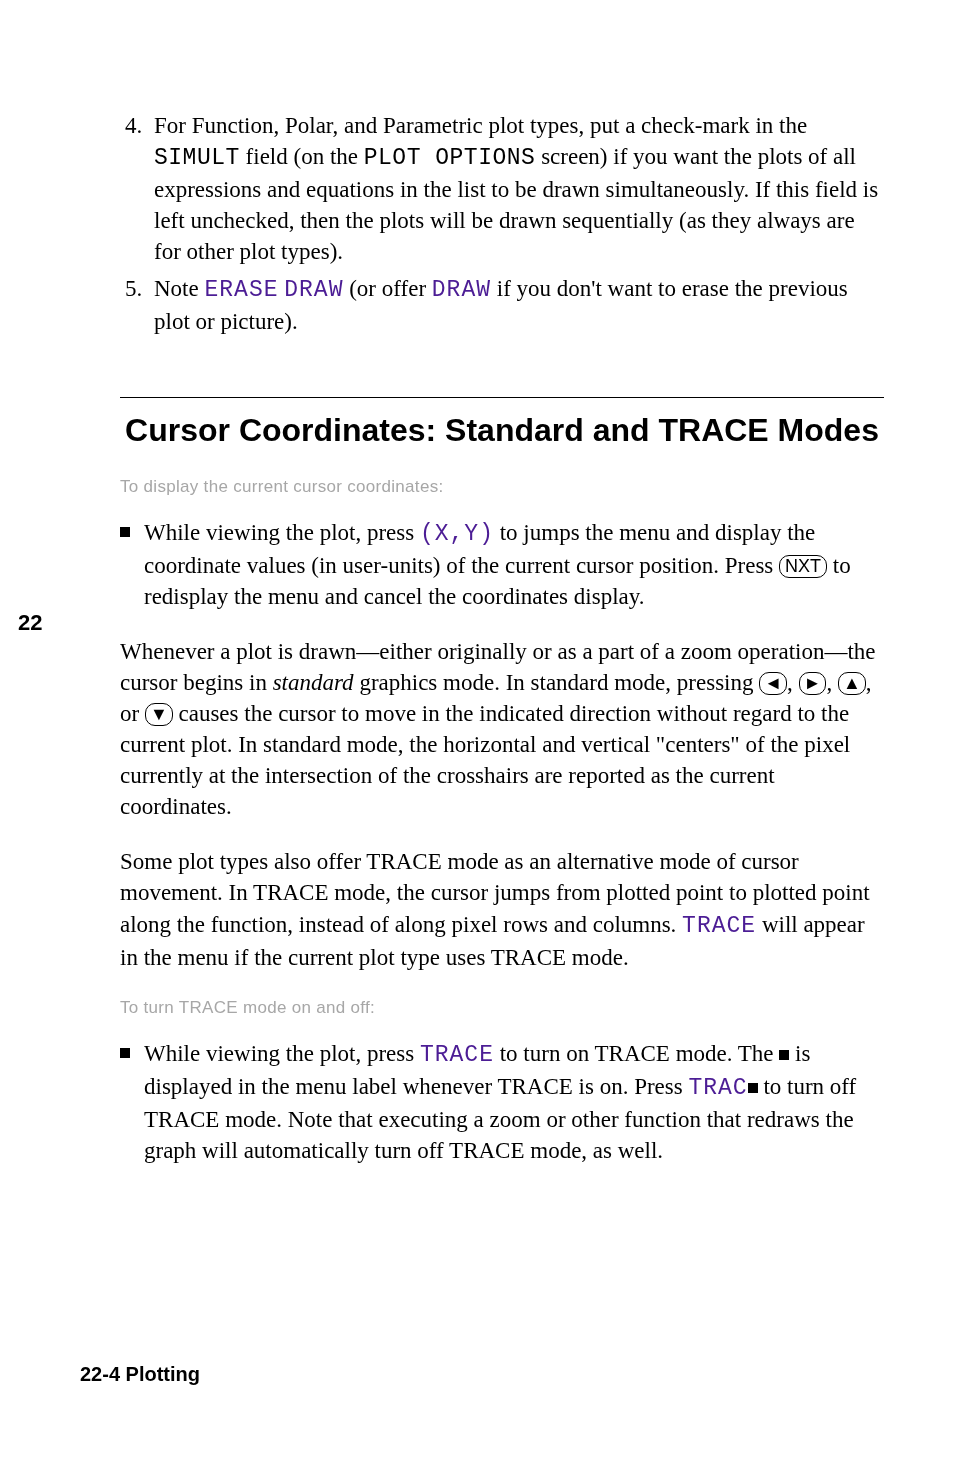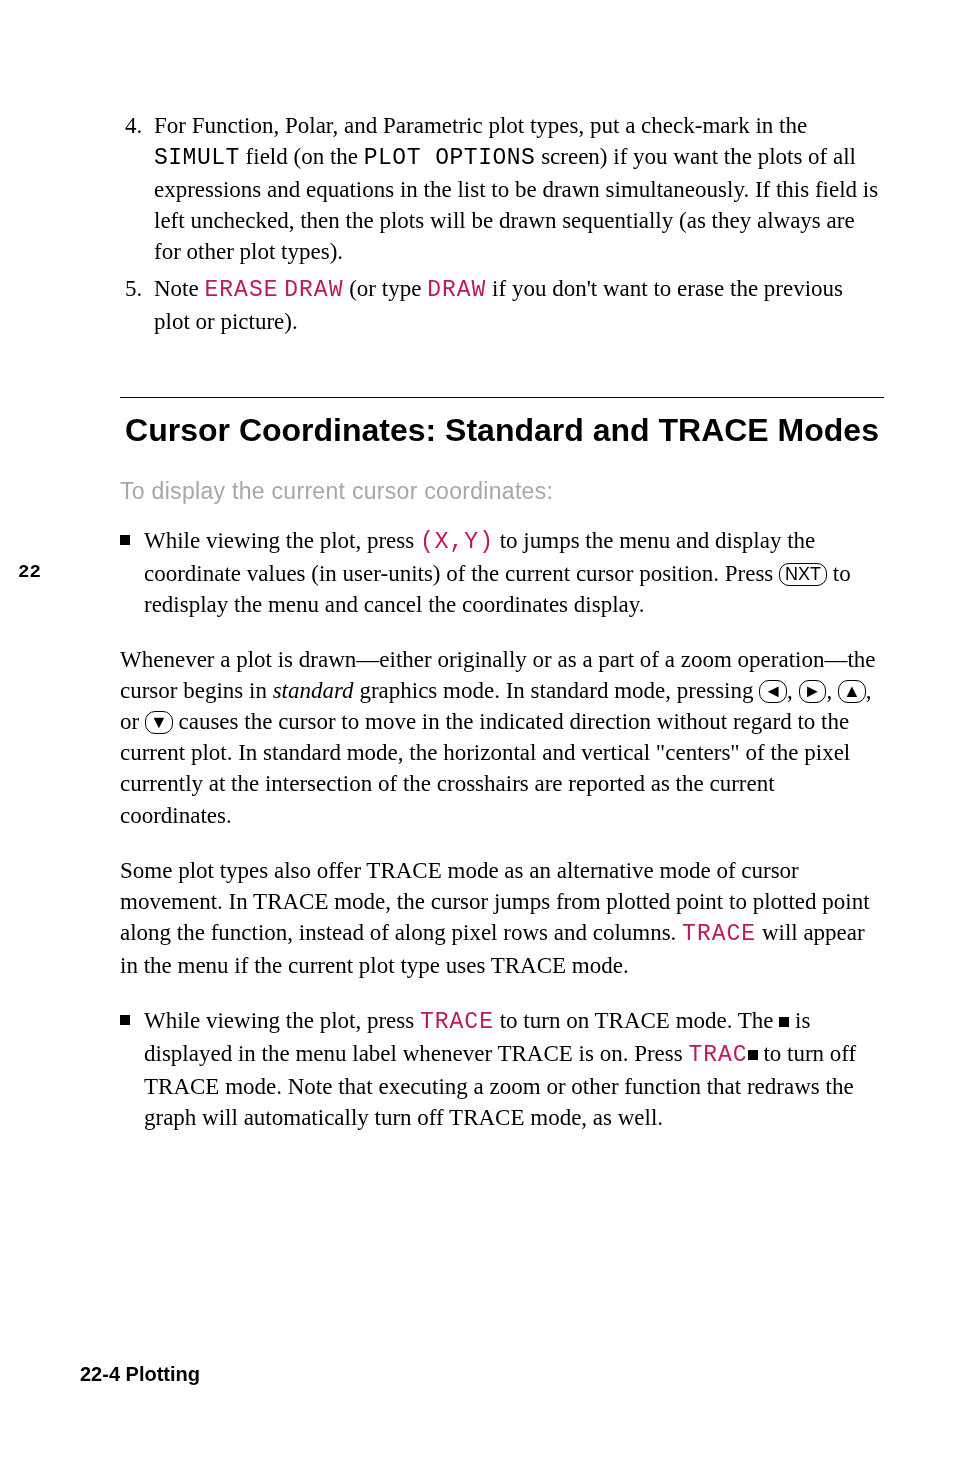--- a/index.html
+++ b/index.html
@@ -14,35 +14,35 @@
     width: 954px;
     height: 1464px;
     position: relative;
     padding: 110px 70px 60px 120px;
     font-size: 23px;
     line-height: 1.35;
   }
   .side-tab {
     position: absolute;
     left: 18px;
-    top: 560px;
-    font-family: Liberation Mono, monospace;
+    top: 608px;
+    font-family: Liberation Sans, sans-serif;
     font-weight: bold;
-    font-size: 19px;
+    font-size: 22px;
   }
   ol.steps {
     margin: 0 0 60px 0;
     padding-left: 28px;
   }
   ol.steps li {
     margin-bottom: 6px;
     padding-left: 6px;
   }
   .mono { font-family: "Courier New", Courier, monospace; letter-spacing: 0.5px; }
-  .soft { color: #be185d; letter-spacing: 1px; font-family: "Courier New", Courier, monospace; }
+  .soft { color: #4c1d95; letter-spacing: 1px; font-family: "Courier New", Courier, monospace; }
   .keycap {
     display: inline-block;
     border: 1.5px solid #000;
     border-radius: 10px;
     padding: 0 5px;
     font-family: Liberation Sans, sans-serif;
     font-size: 18px;
     line-height: 1.15;
     vertical-align: 1px;
   }
@@ -56,21 +56,21 @@
     font-family: Arial, Helvetica, sans-serif;
     font-weight: bold;
     font-size: 32px;
     line-height: 1.18;
     margin: 0 0 26px 0;
     text-align: center;
   }
   .subhead {
     font-family: Arial, Helvetica, sans-serif;
     color: #a7a7a7;
-    font-size: 23px;
+    font-size: 17px;
     margin: 0 0 18px 0;
     font-weight: 500;
     letter-spacing: 0.3px;
   }
   ul.bullets {
     list-style: none;
     margin: 0 0 24px 0;
     padding: 0;
   }
   ul.bullets li {
@@ -110,21 +110,21 @@
 
 <div class="page">
 
   <div class="side-tab">22</div>
 
   <ol class="steps" start="4">
     <li>
       <span>For Function, Polar, and Parametric plot types, put a check-mark in the </span><span class="mono">SIMULT</span><span> field (on the </span><span class="mono">PLOT OPTIONS</span><span> screen) if you want the plots of all expressions and equations in the list to be drawn simultaneously. If this field is left unchecked, then the plots will be drawn sequentially (as they always are for other plot types).</span>
     </li>
     <li>
-      <span>Note </span><span class="soft">ERASE</span> <span class="soft">DRAW</span><span> (or type </span><span class="soft">DRAW</span><span> if you don't want to erase the previous plot or picture).</span>
+      <span>Note </span><span class="soft">ERASE</span> <span class="soft">DRAW</span><span> (or offer </span><span class="soft">DRAW</span><span> if you don't want to erase the previous plot or picture).</span>
     </li>
   </ol>
 
   <hr class="rule">
 
   <h2 class="section">Cursor Coordinates: Standard and TRACE Modes</h2>
 
   <p class="subhead">To display the current cursor coordinates:</p>
 
   <ul class="bullets">
@@ -134,20 +134,21 @@
   </ul>
 
   <p class="block">
     <span>Whenever a plot is drawn—either originally or as a part of a zoom operation—the cursor begins in </span><span class="ital">standard</span><span> graphics mode. In standard mode, pressing </span><span class="keycap arrow">◄</span>, <span class="keycap arrow">►</span>, <span class="keycap arrow">▲</span>, or <span class="keycap arrow">▼</span><span> causes the cursor to move in the indicated direction without regard to the current plot. In standard mode, the horizontal and vertical "centers" of the pixel currently at the intersection of the crosshairs are reported as the current coordinates.</span>
   </p>
 
   <p class="block">
     <span>Some plot types also offer TRACE mode as an alternative mode of cursor movement. In TRACE mode, the cursor jumps from plotted point to plotted point along the function, instead of along pixel rows and columns. </span><span class="soft">TRACE</span><span> will appear in the menu if the current plot type uses TRACE mode.</span>
   </p>
 
+  <p class="subhead">To turn TRACE mode on and off:</p>
 
   <ul class="bullets">
     <li>
       <span>While viewing the plot, press </span><span class="soft">TRACE</span><span> to turn on TRACE mode. The </span><span class="inline-sq"></span><span> is displayed in the menu label whenever TRACE is on. Press </span><span class="soft">TRAC</span><span class="inline-sq"></span><span> to turn off TRACE mode. Note that executing a zoom or other function that redraws the graph will automatically turn off TRACE mode, as well.</span>
     </li>
   </ul>
 
   <div class="footer">22-4  Plotting</div>
 
 </div>

